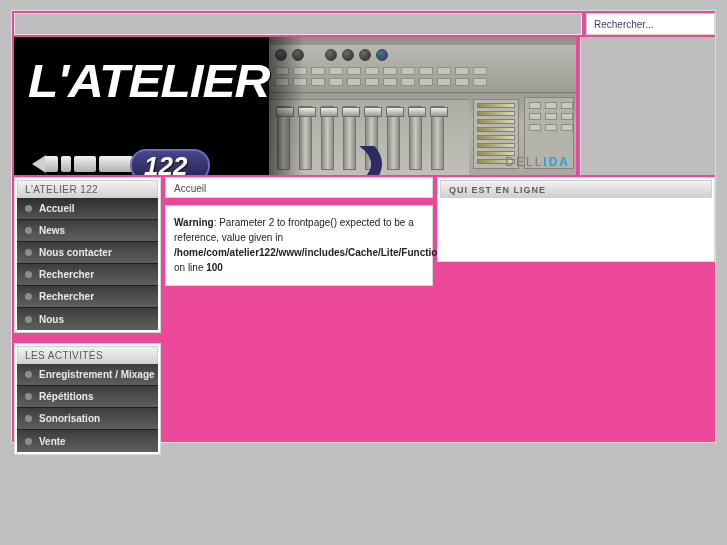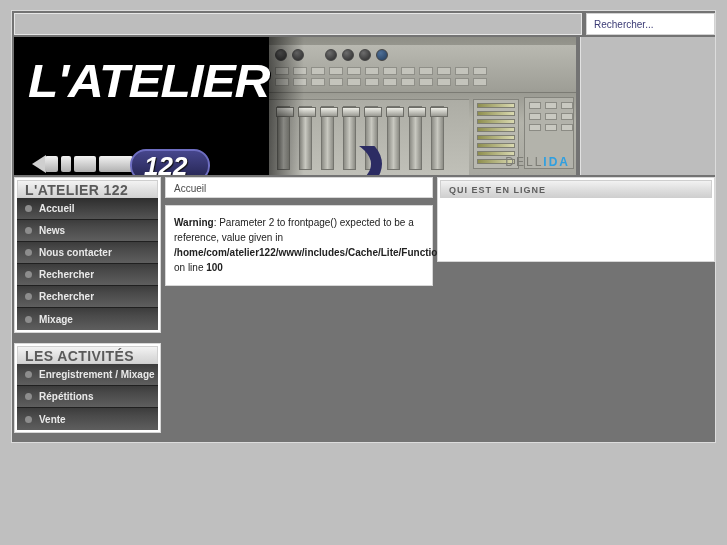--- a/index.html
+++ b/index.html
@@ -12,21 +12,21 @@
     overflow: hidden;
   }
 
   
   #page-frame {
     position: absolute;
     left: 11px;
     top: 10px;
     width: 705px;
     height: 433px;
-    background: #737373;
+    background: #ec4899;
     border: 1px solid #dcdcdc;
     padding: 10px;
   }
 
   
   #top-strip {
     position: absolute;
     left: 2px;
     top: 2px;
     width: 701px;
@@ -221,22 +221,22 @@
   }
 
   
   #left-col { position: absolute; left: 0; top: 0; width: 147px; }
 
   .module { margin-bottom: 10px; background: #fff; border: 1px solid #d7d7d7; padding: 2px; }
   .module-title {
     height: 18px;
     line-height: 18px;
     padding-left: 7px;
-    font-size: 14px;
-    font-weight: bold;
+    font-size: 10px;
+    font-weight: normal;
     letter-spacing: 0.4px;
     color: #5a5a5a;
     background: linear-gradient(180deg,#f3f3f3 0%, #e0e0e0 55%, #d3d3d3 100%);
     border: 1px solid #cfcfcf;
   }
   ul.menu { list-style: none; }
   ul.menu li {
     height: 22px;
     border-bottom: 1px solid #202020;
     background: linear-gradient(180deg,#3c3c3c 0%, #4a4a4a 35%, #5e5e5e 100%);
@@ -444,35 +444,39 @@
           <li>
             <span class="bullet"></span>
             <span class="mlabel">Rechercher</span>
           </li>
           <li>
             <span class="bullet"></span>
             <span class="mlabel">Rechercher</span>
           </li>
           <li>
             <span class="bullet"></span>
-            <span class="mlabel">Mixage</span>
+            <span class="mlabel">Nous</span>
           </li>
         </ul>
       </div>
 
       <div class="module">
         <div class="module-title">LES ACTIVITÉS</div>
         <ul class="menu">
           <li>
             <span class="bullet"></span>
             <span class="mlabel">Enregistrement / Mixage</span>
           </li>
           <li>
             <span class="bullet"></span>
             <span class="mlabel">Répétitions</span>
+          </li>
+          <li>
+            <span class="bullet"></span>
+            <span class="mlabel">Sonorisation</span>
           </li>
           <li>
             <span class="bullet"></span>
             <span class="mlabel">Vente</span>
           </li>
         </ul>
       </div>
     </div>
 
     <div id="mid-col">

